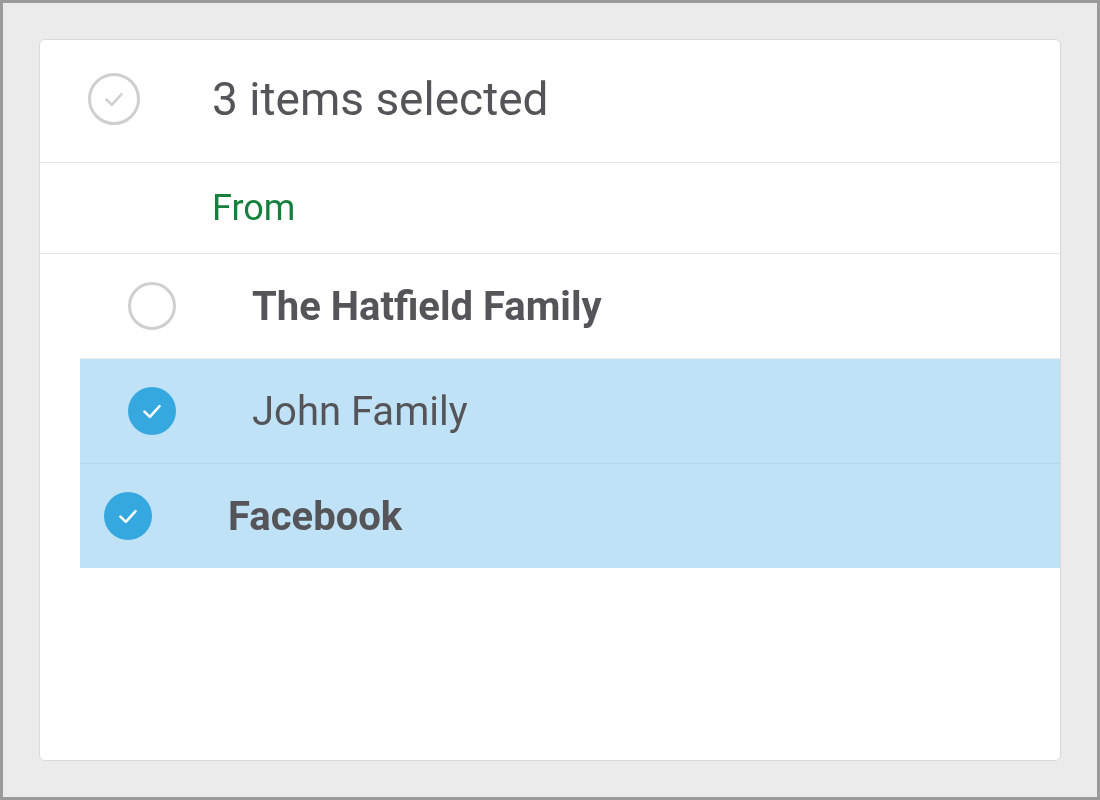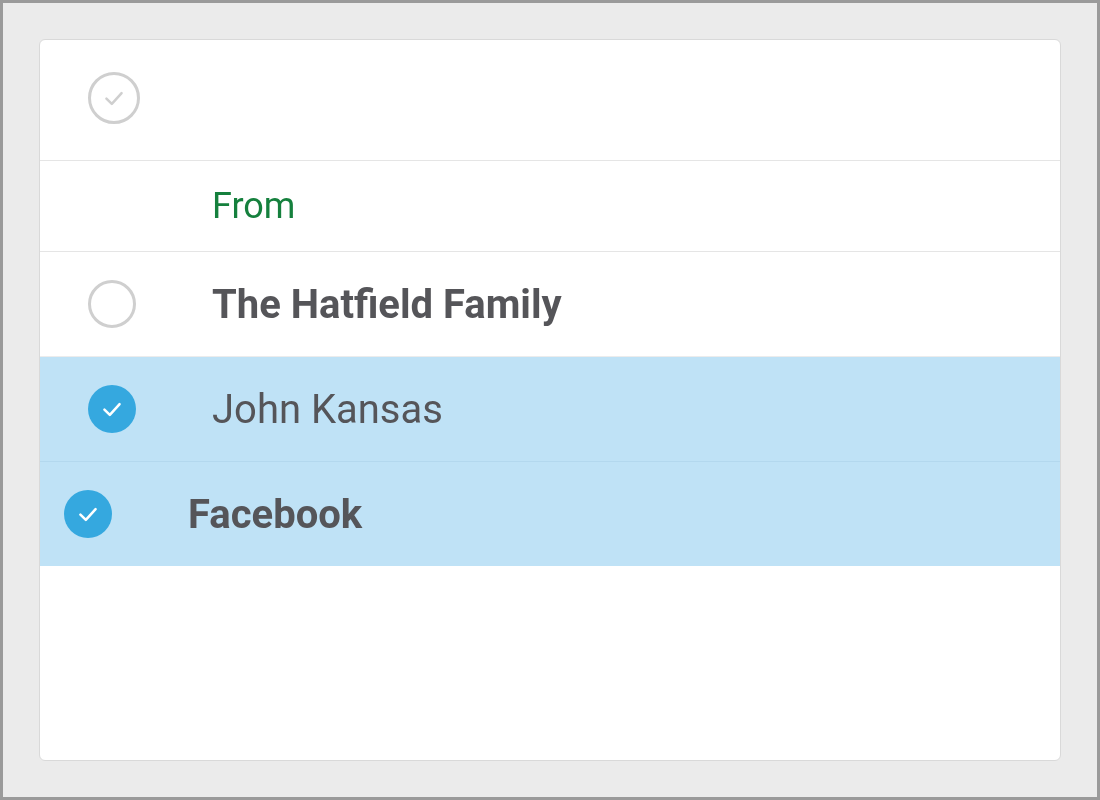--- a/index.html
+++ b/index.html
@@ -41,20 +41,21 @@
       align-items: center;
       padding: 24px 40px;
       border-bottom: 1px solid #e5e5e5;
     }
     
     .list-row {
       display: flex;
       align-items: center;
       padding: 28px 40px;
       border-bottom: 1px solid #ececec;
+      margin-left: 40px;
     }
     
     .list-row.selected {
       background: #bfe2f6;
       border-bottom: 1px solid #b3d8ee;
     }
     
     .checkbox-col {
       width: 132px;
       flex-shrink: 0;
@@ -131,20 +132,21 @@
 <div class="panel">
 
   <div class="header-row">
     <div class="checkbox-col">
       <div class="check-circle header">
         <svg viewBox="0 0 24 24" fill="none">
           <path d="M5 12.5L10 17.5L19 7.5" stroke="#cfcfcf" stroke-width="2.3" stroke-linecap="round" stroke-linejoin="round"></path>
         </svg>
       </div>
     </div>
+    <div class="label-col header-title">3 items selected</div>
   </div>
 
   <div class="column-header-row">
     <div class="checkbox-col"></div>
     <div class="label-col column-header">From</div>
   </div>
 
   <div class="list-row">
     <div class="checkbox-col">
       <div class="check-circle unchecked"></div>
@@ -153,21 +155,21 @@
   </div>
 
   <div class="list-row selected">
     <div class="checkbox-col">
       <div class="check-circle checked">
         <svg viewBox="0 0 24 24" fill="none">
           <path d="M5 12.5L10 17.5L19 7.5" stroke="#ffffff" stroke-width="2.3" stroke-linecap="round" stroke-linejoin="round"></path>
         </svg>
       </div>
     </div>
-    <div class="label-col regular">John Kansas</div>
+    <div class="label-col regular">John Family</div>
   </div>
 
 
   <div class="list-row selected" style="border-bottom:none;padding-left:16px;">
     <div class="checkbox-col">
       <div class="check-circle checked">
         <svg viewBox="0 0 24 24" fill="none">
           <path d="M5 12.5L10 17.5L19 7.5" stroke="#ffffff" stroke-width="2.3" stroke-linecap="round" stroke-linejoin="round"></path>
         </svg>
       </div>

